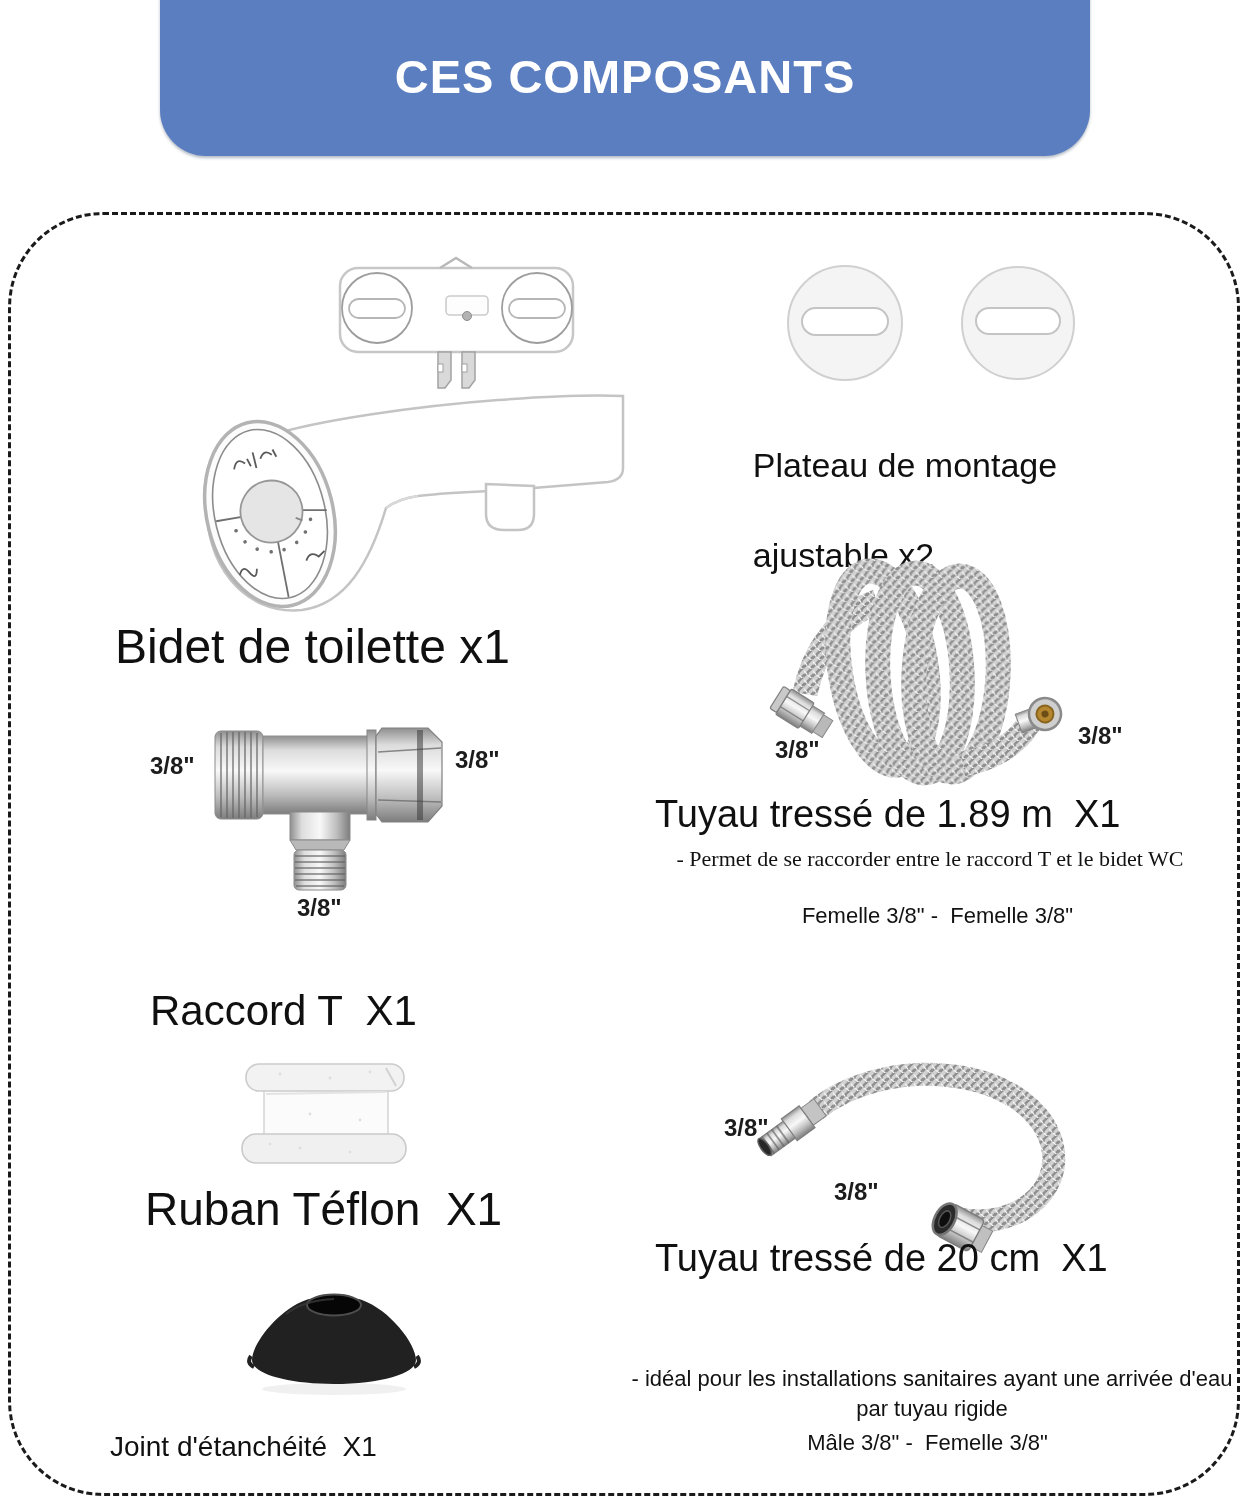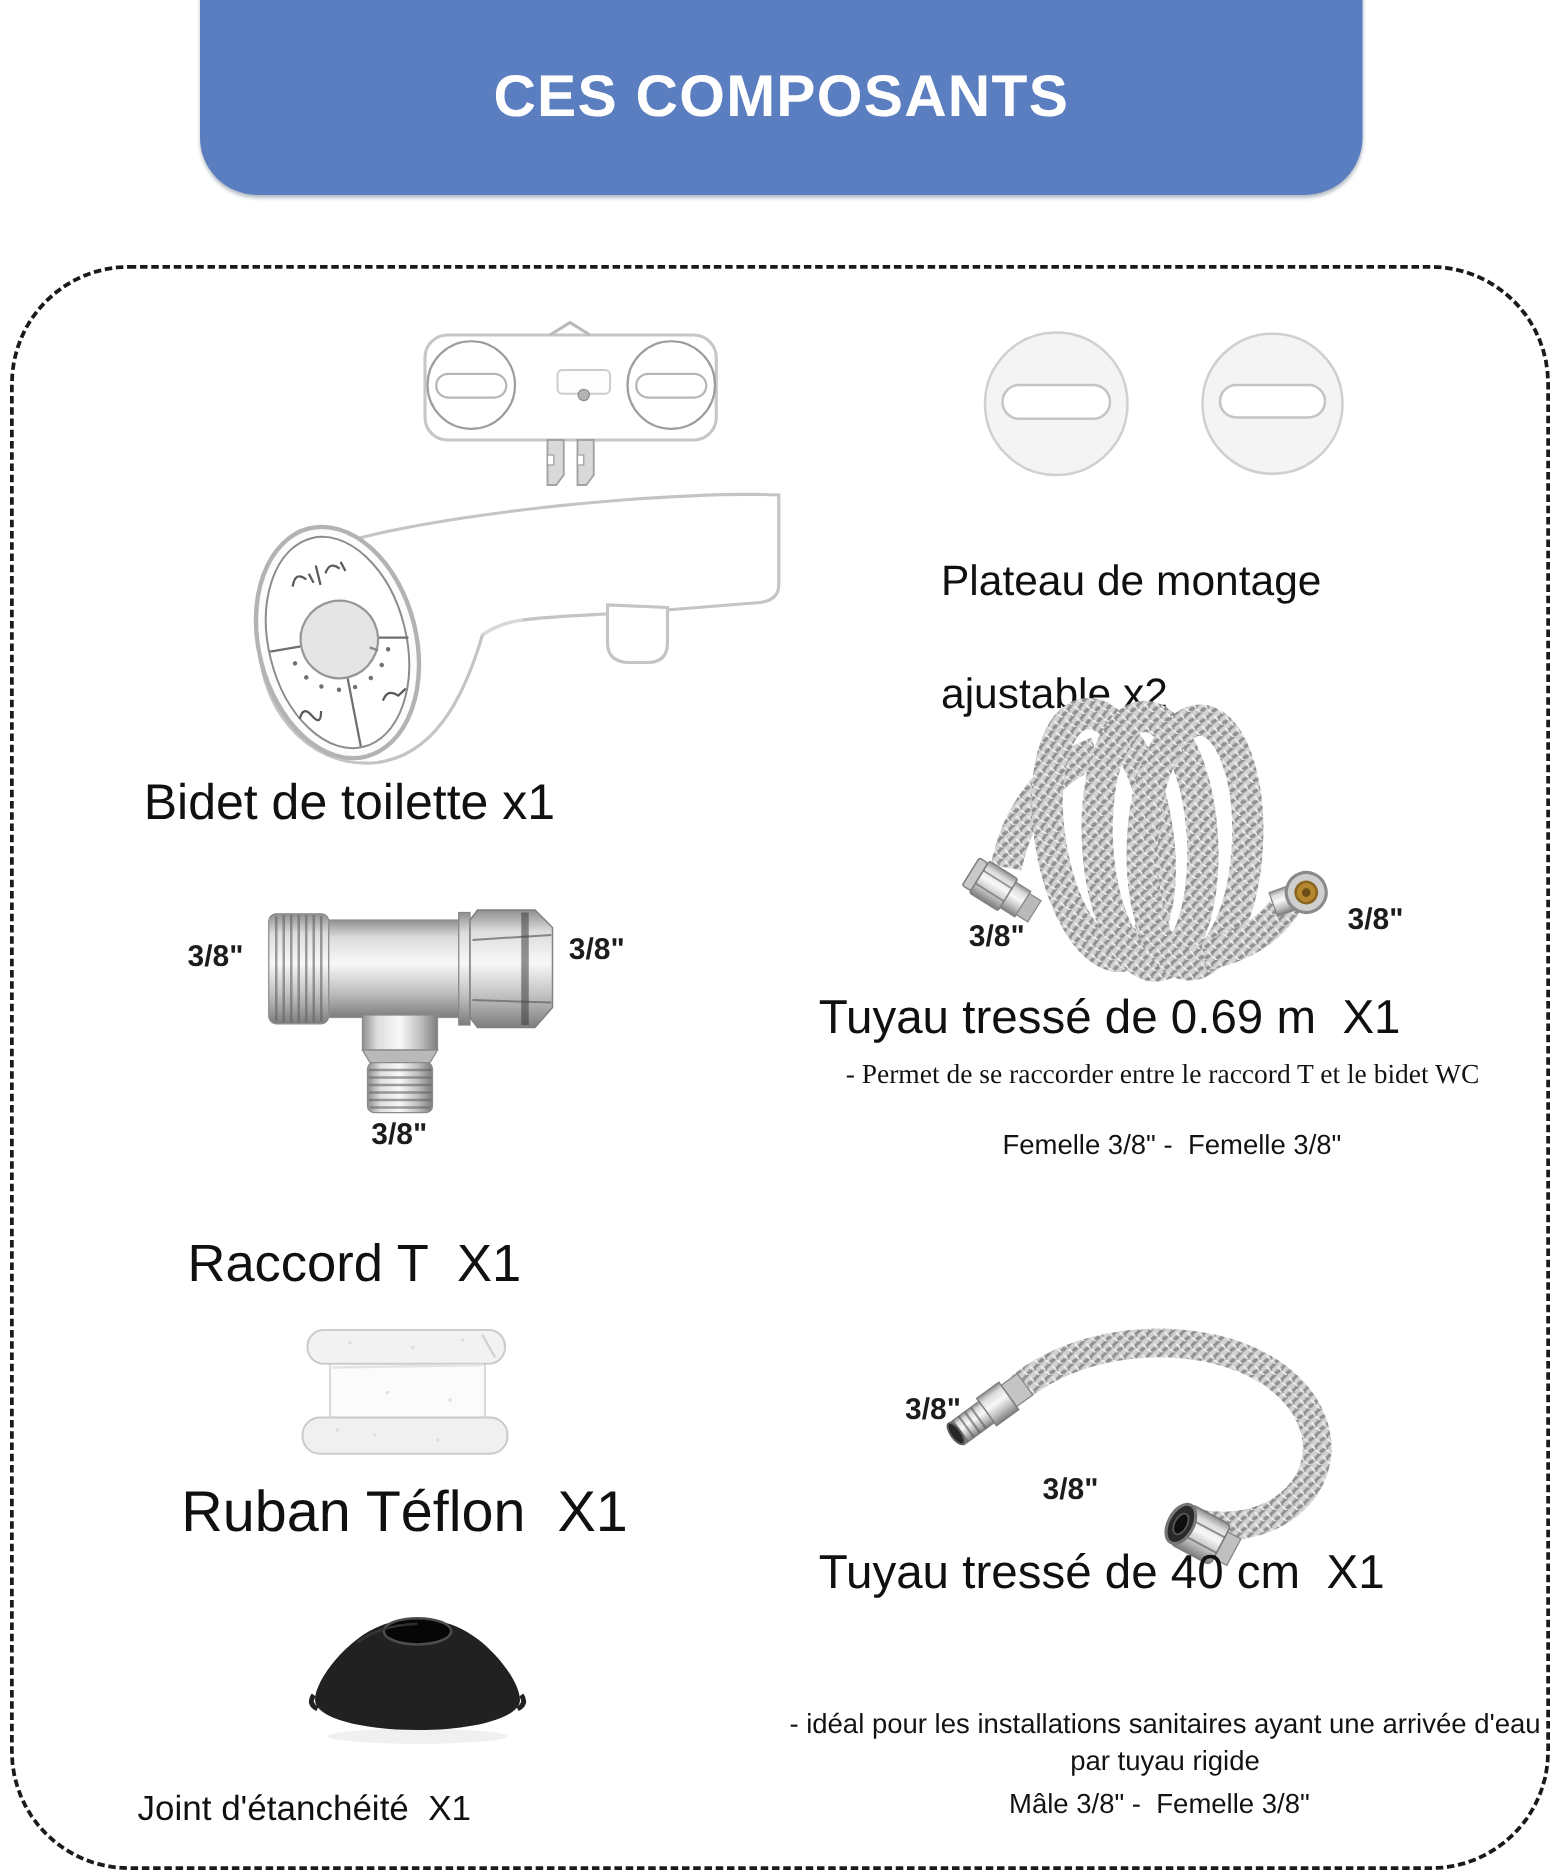--- a/index.html
+++ b/index.html
@@ -32,21 +32,21 @@
   .size-label{
     position:absolute; font-size:24px; font-weight:bold; color:#1c1c1c;
     white-space:pre-wrap;
   }
   .desc{
     position:absolute; text-align:center; font-size:22px; color:#121212;
     white-space:pre-wrap; line-height:30px;
   }
   .illus{position:absolute;}
   
-  #lbl-bidet   {left:115px;  top:618px;  width:500px; font-size:40px;}
+  #lbl-bidet   {left:115px;  top:618px;  width:500px; font-size:48px;}
   #lbl-raccord {left:150px;  top:938px;  width:420px; font-size:42px;margin-top:48px;}
   #lbl-plateau {left:715px;  top:398px;  width:420px; font-size:34px; line-height:45px;}
   #lbl-h120    {left:655px;  top:792px;  width:545px; font-size:38px;}
   #lbl-ruban   {left:145px;  top:1182px; width:400px; font-size:46px;}
   #lbl-h40     {left:655px;  top:1236px; width:545px; font-size:38px;}
   #lbl-joint   {left:110px;  top:1430px; width:510px; font-size:28px;}
   #sz-rt-left   {left:150px;  top:752px;}
   #sz-rt-right  {left:455px;  top:746px;}
   #sz-rt-bottom {left:297px;  top:894px;}
   #sz-h120-left {left:775px;  top:736px;}
@@ -230,21 +230,21 @@
     </g>
     <g transform="translate(340,162) rotate(-20)">
       <rect x="-28" y="-10" width="22" height="20" fill="url(#gradV)" stroke="#858585" stroke-width="1"></rect>
       <circle cx="0" cy="0" r="16" fill="#cfcfcf" stroke="#8a8a8a" stroke-width="2.5"></circle>
       <circle cx="0" cy="0" r="8.5" fill="#b5872f" stroke="#8a651f" stroke-width="2"></circle>
       <circle cx="0" cy="0" r="3.5" fill="#6b4d15"></circle>
     </g>
   </svg>
   <span id="sz-h120-left" class="size-label">3/8"</span>
   <span id="sz-h120-right" class="size-label">3/8"</span>
-  <div id="lbl-h120" class="item-label">Tuyau tressé de 0.69 m  X1</div>
+  <div id="lbl-h120" class="item-label">Tuyau tressé de 1.89 m  X1</div>
   <div id="desc-h120-1" class="desc">- Permet de se raccorder entre le raccord T et le bidet WC</div>
   <div id="desc-h120-2" class="desc">Femelle 3/8" -  Femelle 3/8"</div>
 
   <svg id="img-ruban" class="illus" viewBox="0 0 190 115">
     <rect x="24" y="28" width="124" height="52" fill="#fbfbfb" stroke="#d8d8d8" stroke-width="1.6"></rect>
     <rect x="6" y="6" width="158" height="27" rx="13" fill="#f2f2f2" stroke="#cccccc" stroke-width="1.6"></rect>
     <path d="M146 10 L156 28" stroke="#d2d2d2" stroke-width="2" fill="none"></path>
     <rect x="2" y="76" width="164" height="29" rx="14" fill="#f0f0f0" stroke="#cacaca" stroke-width="1.6"></rect>
     <line x1="26" y1="36" x2="146" y2="34" stroke="#e3e3e3" stroke-width="2"></line>
     <g fill="#dedede">
@@ -278,21 +278,21 @@
       <rect x="28" y="-12" width="14" height="24" fill="#c0c0c0" stroke="#858585" stroke-width="1"></rect>
       <rect x="-6" y="-18" width="36" height="36" rx="4" fill="url(#gradV)" stroke="#7d7d7d" stroke-width="1.4"></rect>
       <line x1="-6" y1="-7" x2="30" y2="-7" stroke="#6e6e6e" stroke-width="1.6" opacity=".75"></line>
       <line x1="-6" y1="7" x2="30" y2="7" stroke="#6e6e6e" stroke-width="1.6" opacity=".75"></line>
       <ellipse cx="-6" cy="0" rx="10" ry="17" fill="#2a2a2a" stroke="#767676" stroke-width="2.5"></ellipse>
       <ellipse cx="-6" cy="0" rx="5" ry="9" fill="#0e0e0e" stroke="#555555" stroke-width="1.5"></ellipse>
     </g>
   </svg>
   <span id="sz-h40-top" class="size-label">3/8"</span>
   <span id="sz-h40-bot" class="size-label">3/8"</span>
-  <div id="lbl-h40" class="item-label">Tuyau tressé de 40 cm  X1</div>
+  <div id="lbl-h40" class="item-label">Tuyau tressé de 20 cm  X1</div>
   <div id="desc-h40-2" class="desc">- idéal pour les installations sanitaires ayant une arrivée d'eau
 par tuyau rigide</div>
   <div id="desc-h40-3" class="desc">Mâle 3/8" -  Femelle 3/8"</div>
 
   <svg id="img-joint" class="illus" viewBox="0 0 195 125">
     <ellipse cx="96" cy="117" rx="72" ry="6" fill="#f0f0f0"></ellipse>
     <path d="M14 88 C14 72 40 38 68 28 C78 24 114 24 124 28 C152 38 178 72 178 88
              C178 102 142 112 96 112 C50 112 14 102 14 88 Z" fill="#212121"></path>
     <path d="M13 84 q-5 7 3 11 M179 84 q5 7 -3 11" fill="none" stroke="#212121" stroke-width="4"></path>
     <ellipse cx="96" cy="33" rx="27" ry="10.5" fill="#060606" stroke="#4d4d4d" stroke-width="2"></ellipse>

